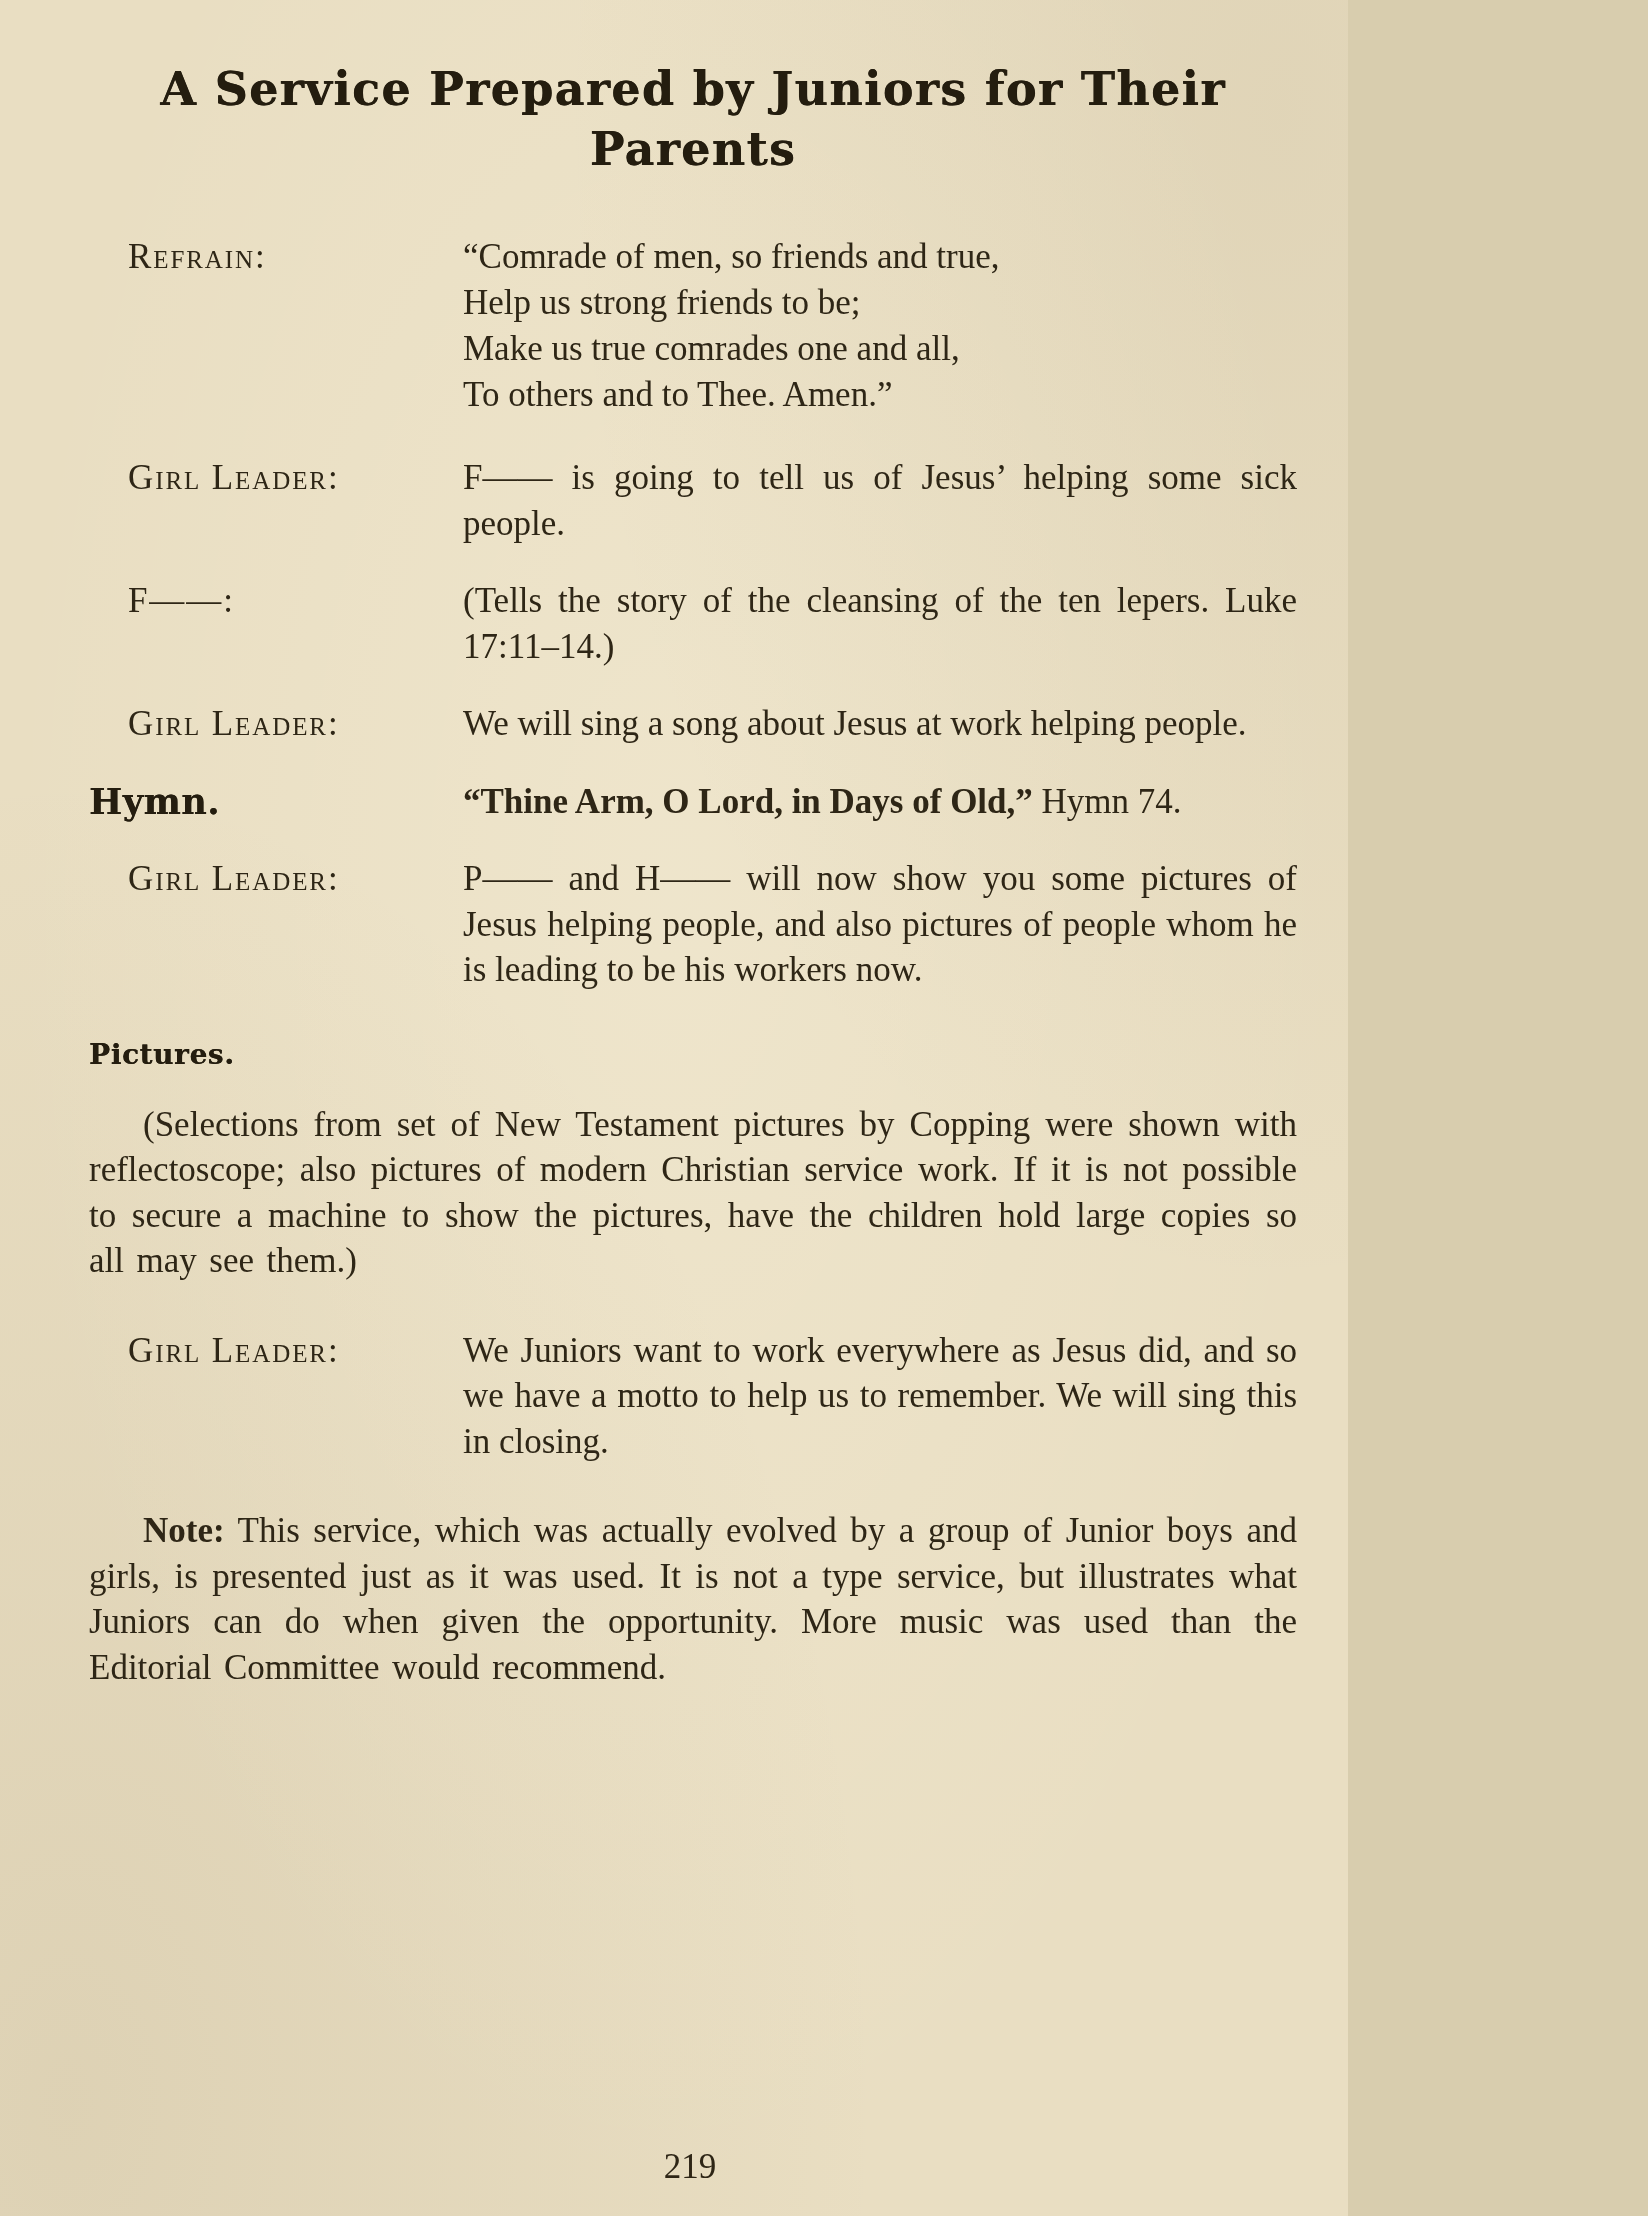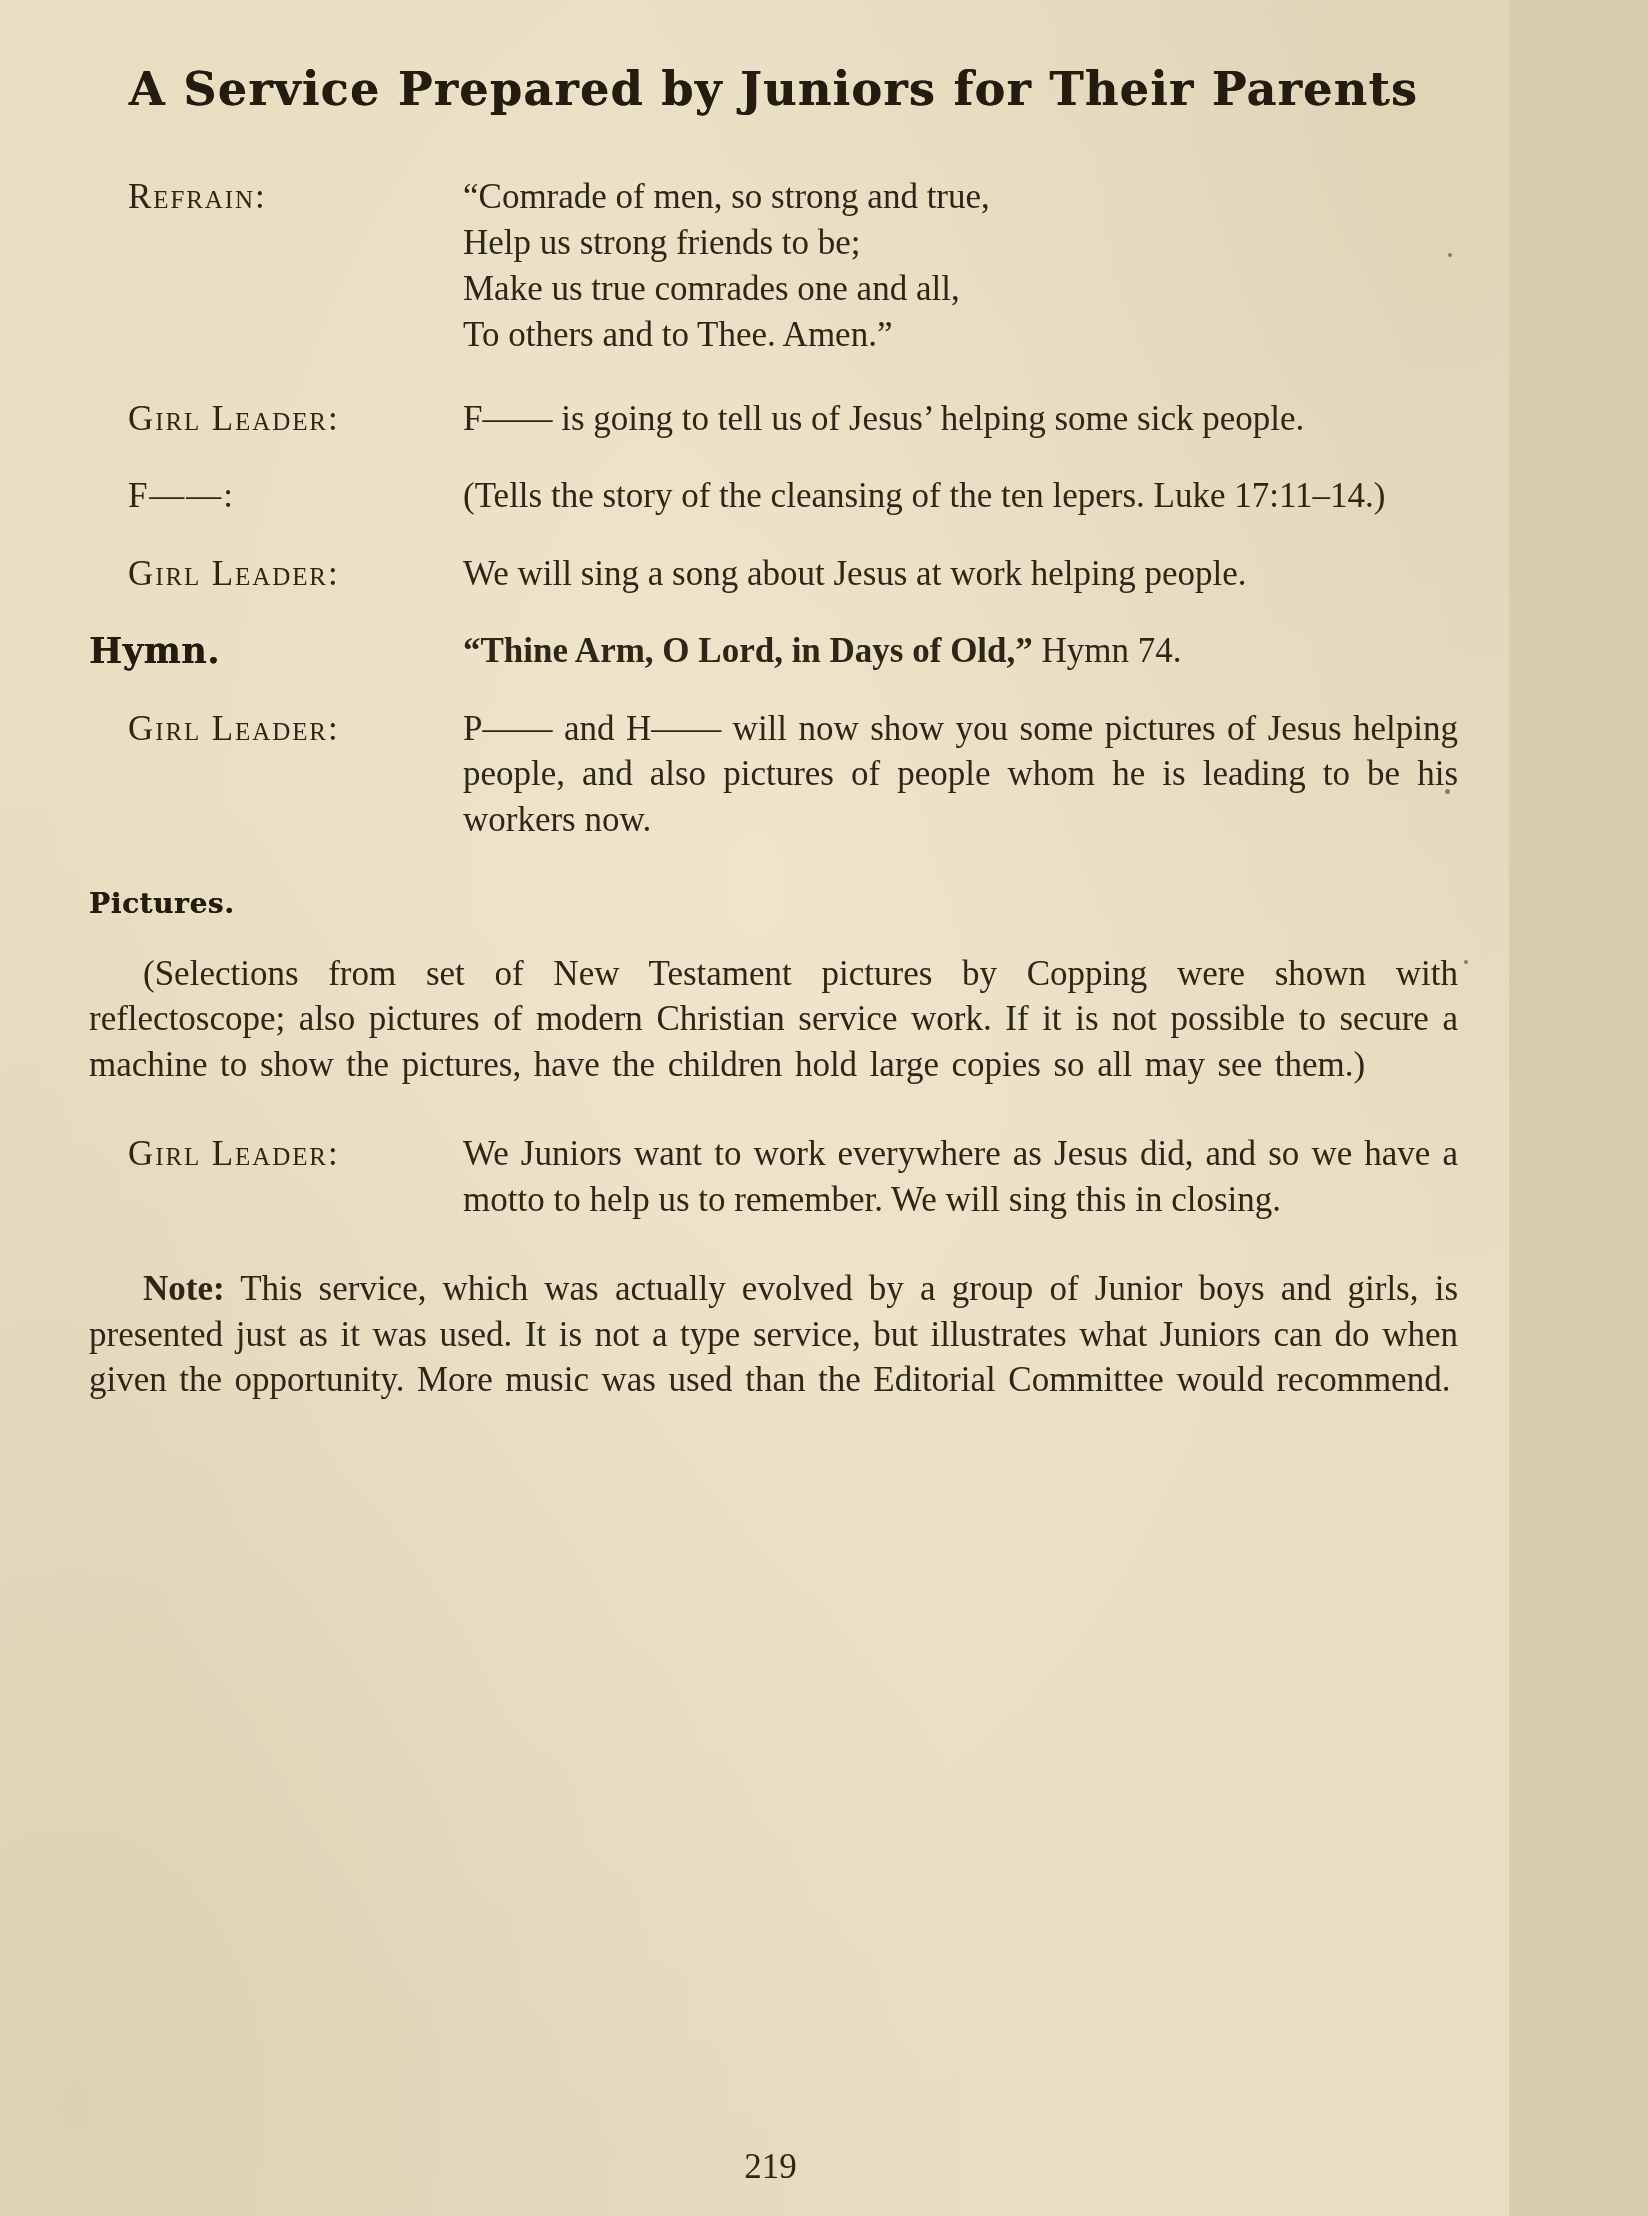--- a/index.html
+++ b/index.html
@@ -2,21 +2,21 @@
 <html style="font-size:10px"><head>
 <meta charset="utf-8">
 <style>
   html, body {
     margin: 0;
     padding: 0;
     background: #d8cdae;
   }
   .page {
     position: relative;
-    width: 1509px;
+    width: 1348px;
     height: 2216px;
     box-sizing: border-box;
     background:
       radial-gradient(ellipse at 50% 40%, rgba(255,250,232,0.25), rgba(0,0,0,0) 70%),
       radial-gradient(ellipse at 95% 5%, rgba(120,100,60,0.08), rgba(0,0,0,0) 40%),
       radial-gradient(ellipse at 5% 95%, rgba(120,100,60,0.10), rgba(0,0,0,0) 45%),
       #e9dec2;
     color: #2e2616;
     font-family: "Liberation Serif", "DejaVu Serif", serif;
     font-size: 35px;
@@ -106,21 +106,21 @@
 </head>
 <body>
 
 <div class="page">
 
   <h1 class="title">A Service Prepared by Juniors for Their Parents</h1>
 
   <div class="row" style="margin-bottom:37px;">
     <div class="label sc">Refrain:</div>
     <div class="content">
-      <div class="verse-line">“Comrade of men, so strong and true,</div>
+      <div class="verse-line">“Comrade of men, so friends and true,</div>
       <div class="verse-line">Help us strong friends to be;</div>
       <div class="verse-line">Make us true comrades one and all,</div>
       <div class="verse-line">To others and to Thee.   Amen.”</div>
     </div>
   </div>
 
   <div class="row">
     <div class="label sc">Girl Leader:</div>
     <div class="content">F—— is going to tell us of Jesus’ helping some sick people.</div>
   </div>

